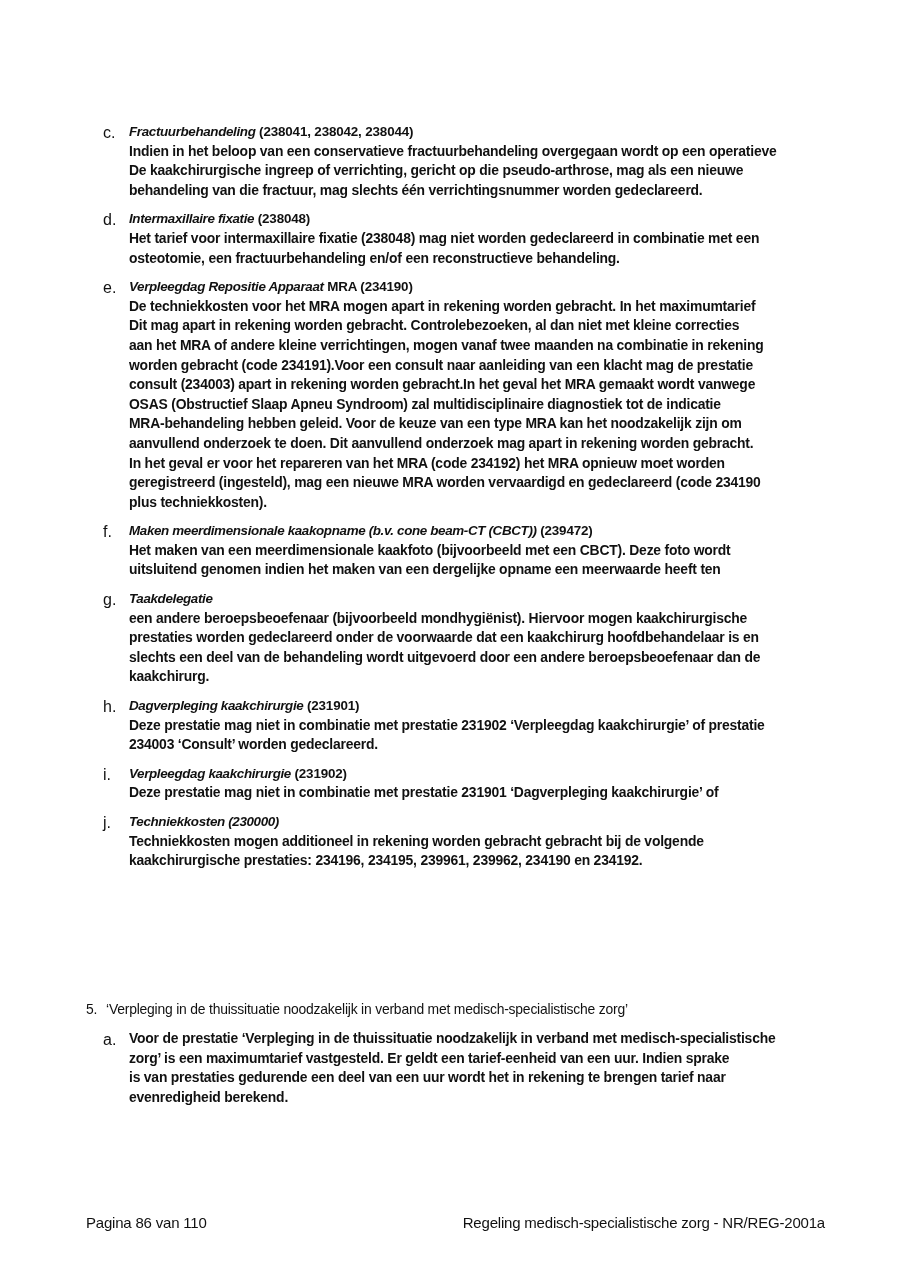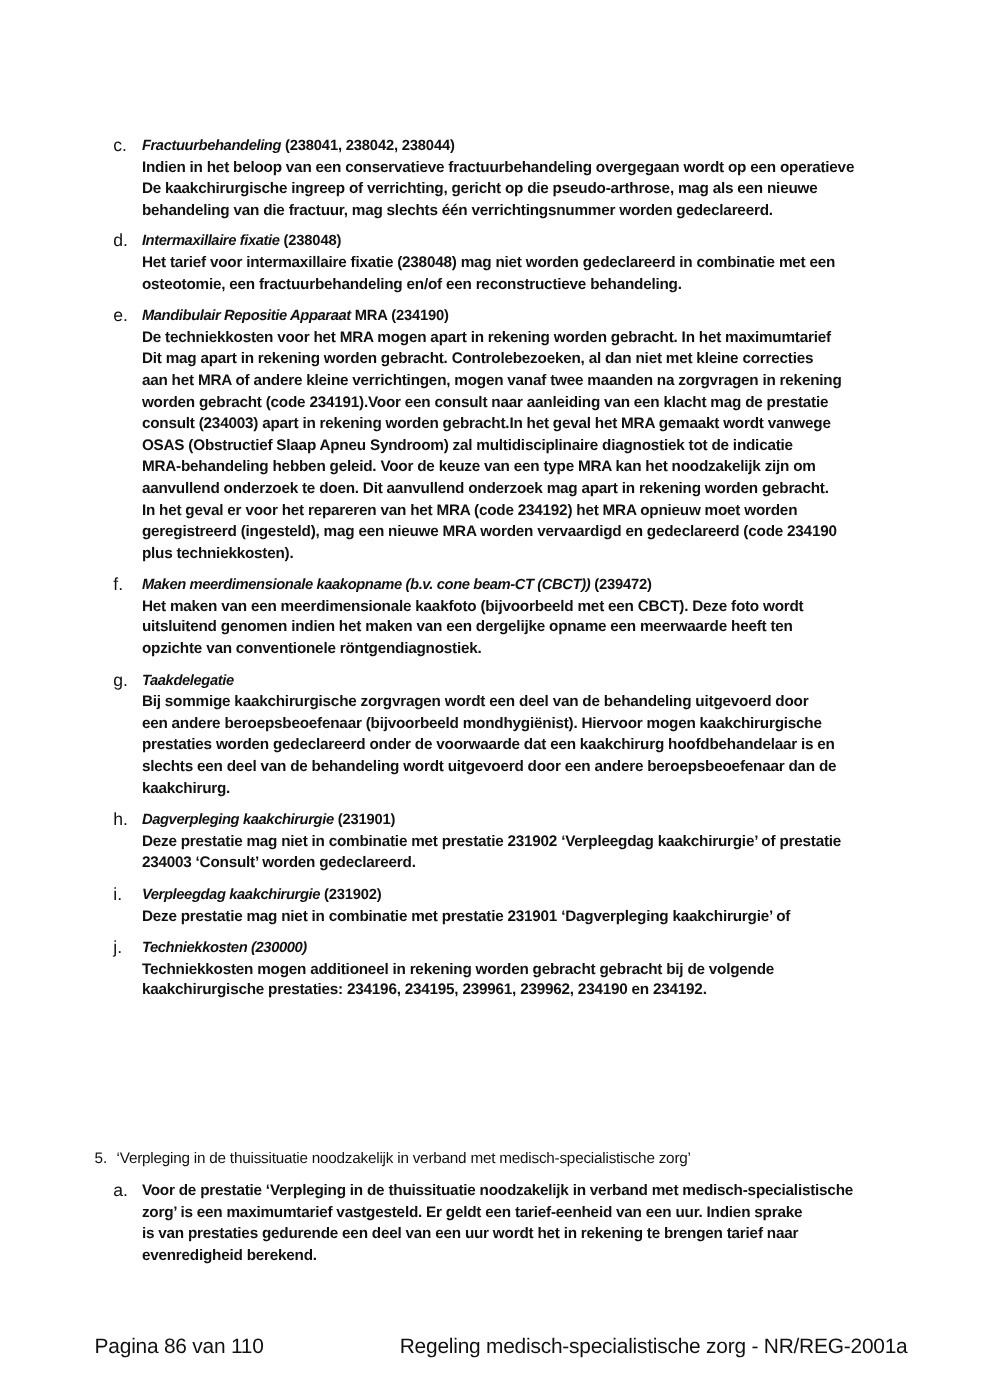--- a/index.html
+++ b/index.html
@@ -14,27 +14,27 @@
   .marker {
     position: absolute; left: 0; top: 1px; font-size: 16px; line-height: 19.6px;
   }
   .heading {
     font-size: 13.4px; line-height: 19.6px; letter-spacing: -0.15px; font-weight: bold;
   }
   .heading .it { font-style: italic; letter-spacing: -0.35px; }
   .body {
     font-size: 13.9px; line-height: 19.6px; letter-spacing: -0.2px; font-weight: bold;
   }
-  .section5 { position: absolute; left: 86px; top: 1042px; width: 740px; }
+  .section5 { position: absolute; left: 86px; top: 999px; width: 740px; }
   .s5-title { font-size: 13.9px; line-height: 20px; letter-spacing: -0.2px; }
   .s5-title .num { display: inline-block; width: 20px; }
   .s5-sub { position: relative; left: 17px; padding-left: 26px; margin-top: 10px; width: 700px; }
   .footer {
     position: absolute; top: 1214px; left: 86px; width: 739px;
-    font-size: 19px; letter-spacing: -0.2px; display: flex; justify-content: space-between;
+    font-size: 15px; letter-spacing: -0.2px; display: flex; justify-content: space-between;
   }
 </style>
 </head>
 <body>
 
 <div class="page">
 
   <div class="sublist">
 
     <div class="item">
@@ -51,51 +51,49 @@
       <span class="marker">d.</span>
       <div class="heading"><span class="it">Intermaxillaire fixatie</span><span> (238048)</span></div>
       <div class="body">
         <div>Het tarief voor intermaxillaire fixatie (238048) mag niet worden gedeclareerd in combinatie met een</div>
         <div>osteotomie, een fractuurbehandeling en/of een reconstructieve behandeling.</div>
       </div>
     </div>
 
     <div class="item">
       <span class="marker">e.</span>
-      <div class="heading"><span class="it">Mandibulair Repositie Apparaat</span><span> MRA (234190)</span></div>
+      <div class="heading"><span class="it">Verpleegdag Repositie Apparaat</span><span> MRA (234190)</span></div>
       <div class="body">
         <div>De techniekkosten voor het MRA mogen apart in rekening worden gebracht. In het maximumtarief</div>
         <div>Dit mag apart in rekening worden gebracht. Controlebezoeken, al dan niet met kleine correcties</div>
-        <div>aan het MRA of andere kleine verrichtingen, mogen vanaf twee maanden na zorgvragen in rekening</div>
+        <div>aan het MRA of andere kleine verrichtingen, mogen vanaf twee maanden na combinatie in rekening</div>
         <div>worden gebracht (code 234191).Voor een consult naar aanleiding van een klacht mag de prestatie</div>
         <div>consult (234003) apart in rekening worden gebracht.In het geval het MRA gemaakt wordt vanwege</div>
         <div>OSAS (Obstructief Slaap Apneu Syndroom) zal multidisciplinaire diagnostiek tot de indicatie</div>
         <div>MRA-behandeling hebben geleid. Voor de keuze van een type MRA kan het noodzakelijk zijn om</div>
         <div>aanvullend onderzoek te doen. Dit aanvullend onderzoek mag apart in rekening worden gebracht.</div>
         <div>In het geval er voor het repareren van het MRA (code 234192) het MRA opnieuw moet worden</div>
         <div>geregistreerd (ingesteld), mag een nieuwe MRA worden vervaardigd en gedeclareerd (code 234190</div>
         <div>plus techniekkosten).</div>
       </div>
     </div>
 
     <div class="item">
       <span class="marker">f.</span>
       <div class="heading"><span class="it">Maken meerdimensionale kaakopname (b.v. cone beam-CT (CBCT))</span><span> (239472)</span></div>
       <div class="body">
         <div>Het maken van een meerdimensionale kaakfoto (bijvoorbeeld met een CBCT). Deze foto wordt</div>
         <div>uitsluitend genomen indien het maken van een dergelijke opname een meerwaarde heeft ten</div>
-        <div>opzichte van conventionele röntgendiagnostiek.</div>
       </div>
     </div>
 
     <div class="item">
       <span class="marker">g.</span>
       <div class="heading"><span class="it">Taakdelegatie</span><span></span></div>
       <div class="body">
-        <div>Bij sommige kaakchirurgische zorgvragen wordt een deel van de behandeling uitgevoerd door</div>
         <div>een andere beroepsbeoefenaar (bijvoorbeeld mondhygiënist). Hiervoor mogen kaakchirurgische</div>
         <div>prestaties worden gedeclareerd onder de voorwaarde dat een kaakchirurg hoofdbehandelaar is en</div>
         <div>slechts een deel van de behandeling wordt uitgevoerd door een andere beroepsbeoefenaar dan de</div>
         <div>kaakchirurg.</div>
       </div>
     </div>
 
     <div class="item">
       <span class="marker">h.</span>
       <div class="heading"><span class="it">Dagverpleging kaakchirurgie</span><span> (231901)</span></div>

